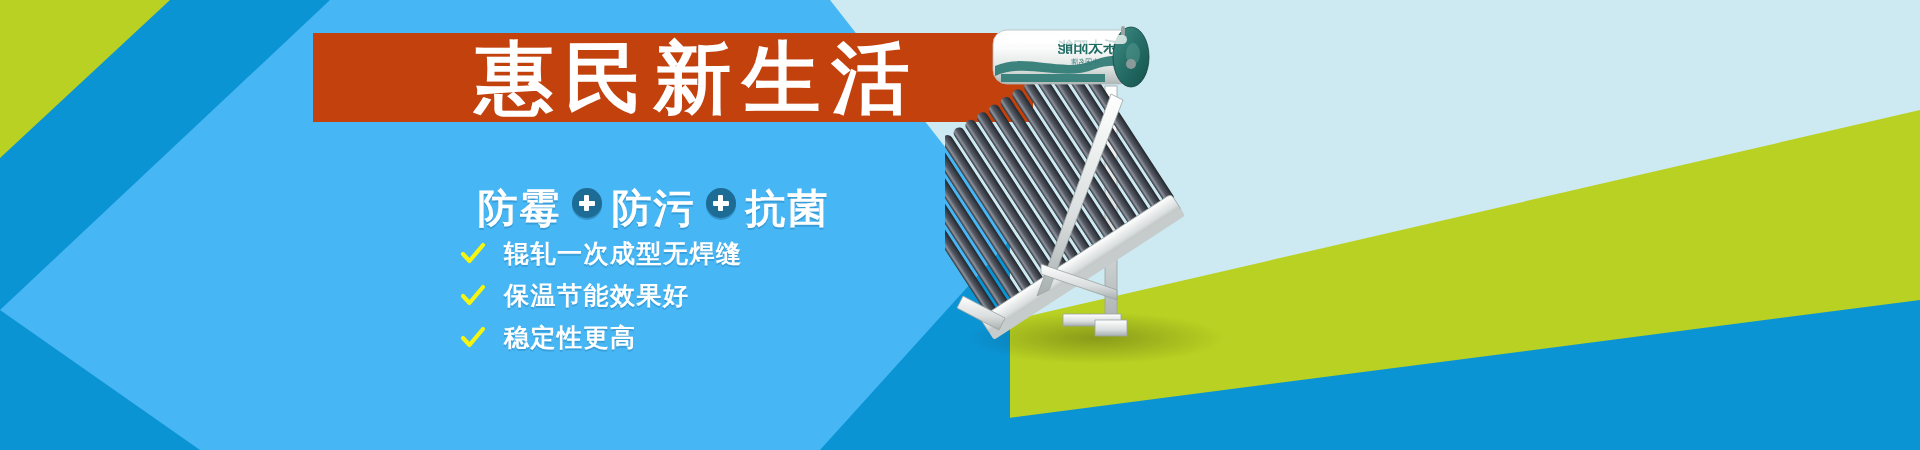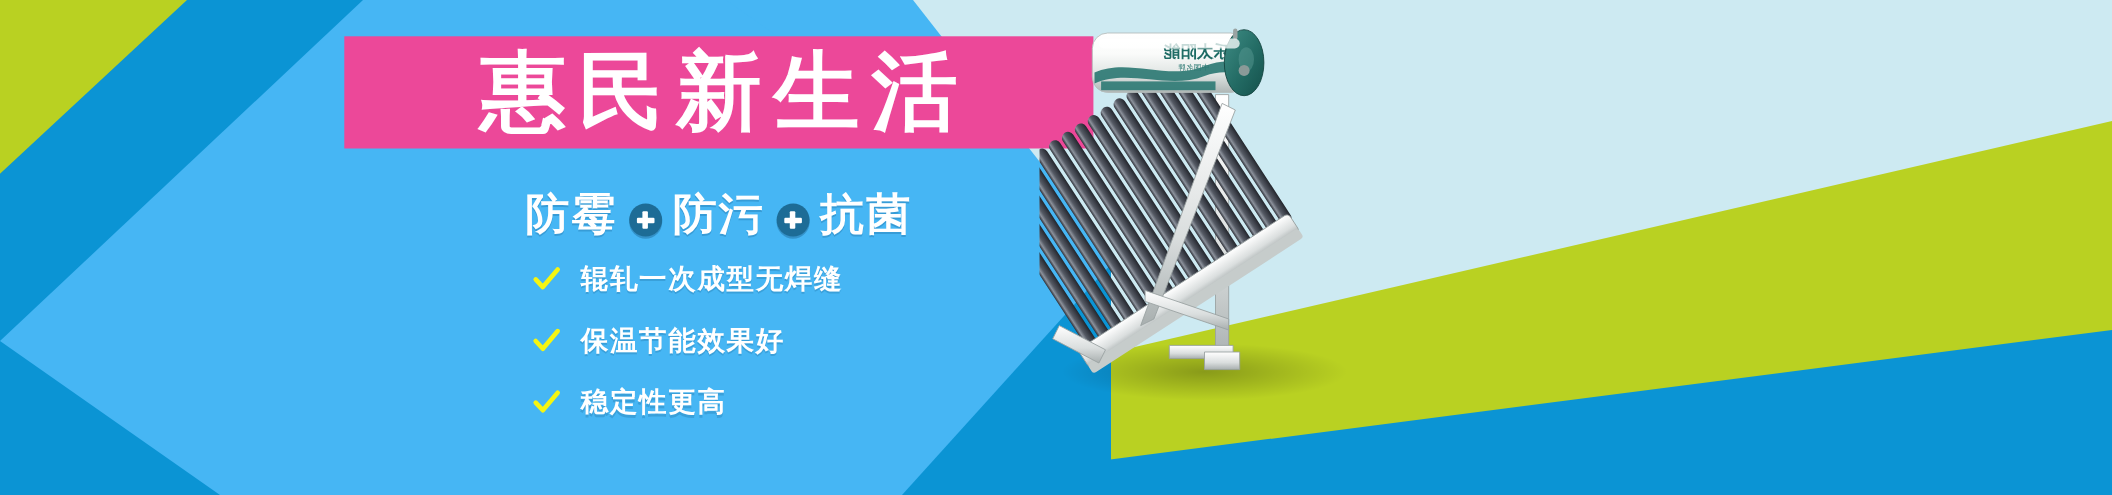--- a/index.html
+++ b/index.html
@@ -18,40 +18,40 @@
 
   
   .copy{
     position:absolute;
     left:0;top:0;width:1000px;height:450px;
   }
 
   .title-box{
     position:absolute;
     left:313px;top:33px;
-    width:681px;height:102px;
-    background:#ec4899;
-    display:flex;align-items:center;justify-content:center;
+    width:681px;height:89px;
+    background:#c2410c;
+    display:flex;align-items:center;justify-content:center;padding-left:39px;
   }
   .title-text{
     color:#ffffff;
     font-size:78px;
     font-weight:bold;
     letter-spacing:11px;
     text-indent:11px;
     line-height:1;
     white-space:nowrap;
     font-family:"DejaVu Sans","Liberation Sans",sans-serif;
   }
 
   .subtitle{
     position:absolute;
-    left:313px;top:175px;
+    left:313px;top:188px;
     width:681px;
-    display:flex;align-items:flex-end;justify-content:center;
+    display:flex;align-items:flex-start;justify-content:center;
     gap:10px;
   }
   .subtitle-word{
     color:#ffffff;
     font-size:40px;
     font-weight:bold;
     letter-spacing:2px;
     line-height:1;
     white-space:nowrap;
     text-shadow:0 2px 0 rgba(30,110,160,.35);
@@ -64,23 +64,23 @@
     box-shadow:0 2px 0 rgba(20,80,120,.35);
   }
   .plus-badge::before,.plus-badge::after{
     content:"";position:absolute;background:#fff;border-radius:1px;
   }
   .plus-badge::before{left:50%;top:7px;width:5px;height:16px;margin-left:-2.5px;}
   .plus-badge::after{top:50%;left:7px;height:5px;width:16px;margin-top:-2.5px;}
 
   .features{
     position:absolute;
-    left:484px;top:238px;
+    left:460px;top:238px;
     display:flex;flex-direction:column;
-    gap:25px;
+    gap:11px;
   }
   .feature{
     display:flex;align-items:center;gap:18px;
     height:31px;
   }
   .check-icon{
     width:26px;height:26px;flex:0 0 auto;display:block;
   }
   .feature-text{
     color:#ffffff;

